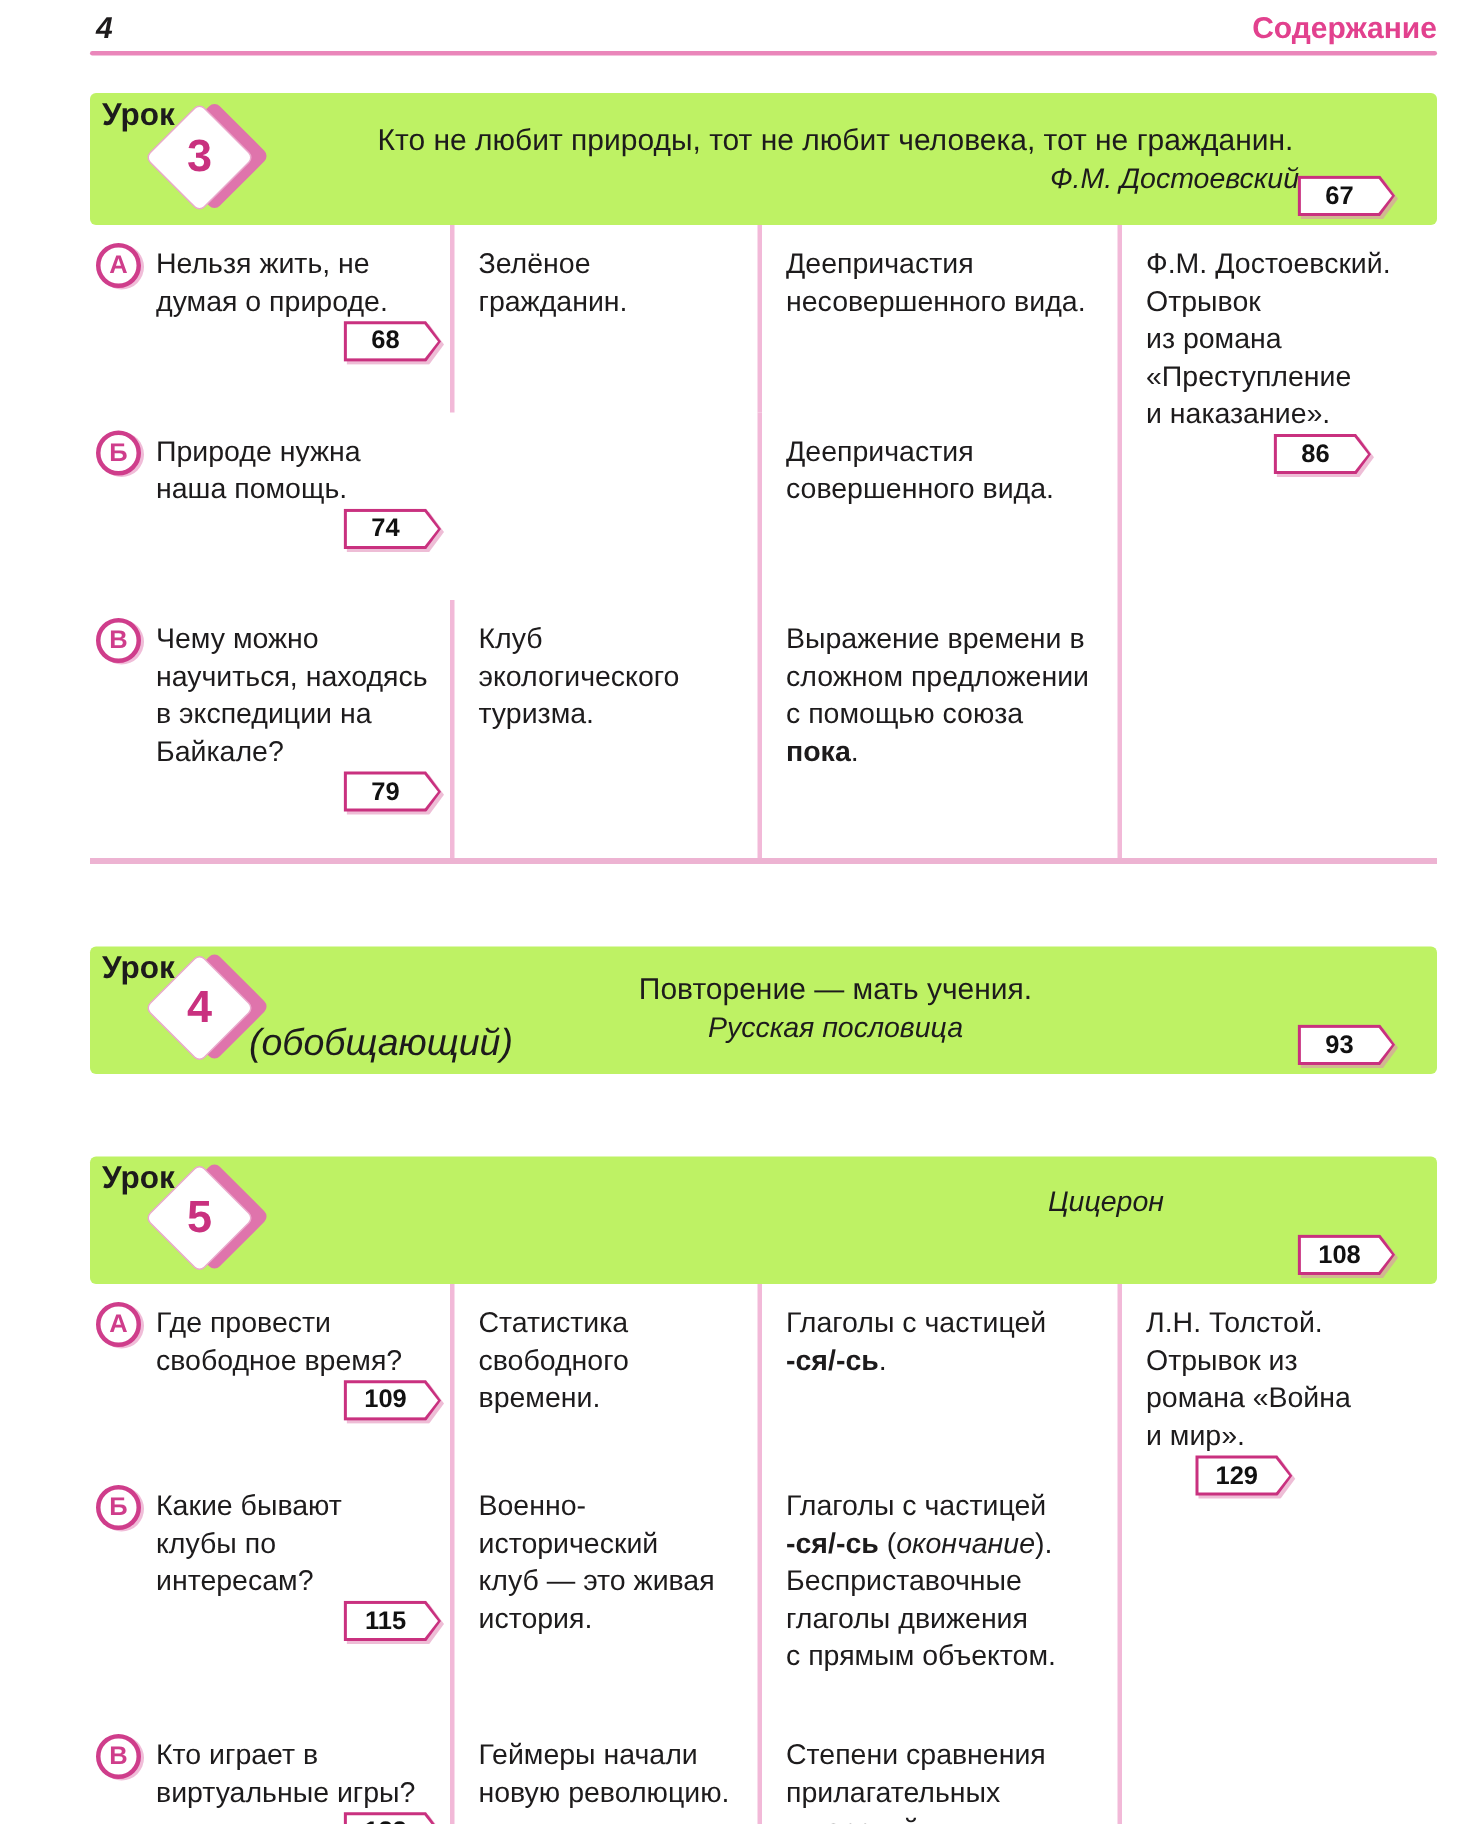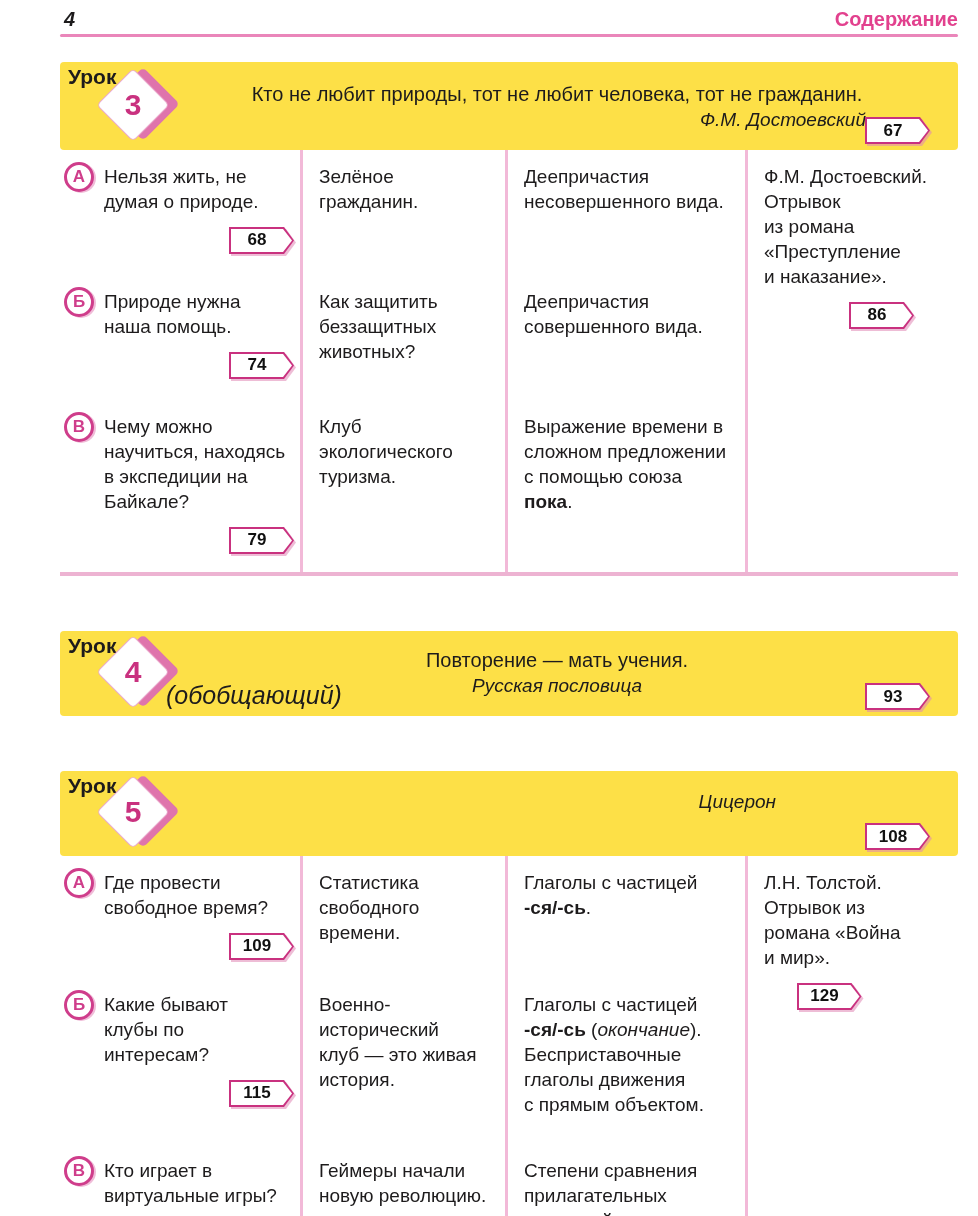--- a/index.html
+++ b/index.html
@@ -10,21 +10,21 @@
   }
   .page{padding:0 20px 0 60px;}
 
   
   .page-header{display:flex;justify-content:space-between;align-items:flex-end;padding:8px 0 0 4px;}
   .page-num{font-size:20px;font-weight:700;font-style:italic;color:#1d1b1c;}
   .section-title{font-size:20px;font-weight:700;color:#e2418e;text-align:center;}
   .header-rule{height:3px;background:#ea86ba;margin-top:3px;border-radius:2px;}
 
   
-  .band{position:relative;background:#fde047;border-radius:4px;margin-top:25px;}
+  .band{position:relative;background:#bef264;border-radius:4px;margin-top:25px;}
   .band.h88{height:88px;}
   .band.h85{height:85px;}
   .urok-label{position:absolute;top:3px;left:8px;font-size:21px;font-weight:700;color:#1d1b1c;}
   .diamond{position:absolute;top:14px;left:44px;width:58px;height:58px;}
   .band.h85 .diamond{top:12px;}
   .diamond .dia-shadow{position:absolute;inset:3px;transform:translate(10px,-1px) rotate(45deg);background:#df74ac;border-radius:5px;}
   .diamond .dia-face{position:absolute;inset:3px;transform:rotate(45deg);background:#fff;border-radius:5px;border:1px solid #eaa9cc;}
   .diamond .dia-num{position:absolute;inset:0;display:flex;align-items:center;justify-content:center;font-size:30px;font-weight:700;color:#c9317f;}
   .band-subtitle{position:absolute;left:106px;bottom:6px;font-size:25px;font-style:italic;color:#1d1b1c;}
   .quote-wrap{position:absolute;left:118px;right:22px;top:20px;}
@@ -57,21 +57,21 @@
   .c2,.c3,.c4{border-left:3px solid #f2b9d8;}
   .r1{grid-row:1;} .r2{grid-row:2;} .r3{grid-row:3;}
   .t3 .r1,.t3 .r2{min-height:103px;}
   .t3 .r3{min-height:150px;}
   .t5 .r1{min-height:100px;}
   .t5 .r2{min-height:144px;}
   .t5 .r3{min-height:100px;}
   .letter{position:absolute;left:4px;top:12px;width:24px;height:24px;border:3px solid #cf3d8b;border-radius:50%;
           background:#fff;color:#cf3d8b;font-size:17px;font-weight:700;
           display:flex;align-items:center;justify-content:center;box-shadow:2px 1px 0 #f0bcd8;}
-  .badge-row{text-align:right;margin-top:12px;}
+  .badge-row{text-align:right;margin-top:0;}
   .c4 .badge-row.pr30{padding-right:30px;}
   .c4 .badge-row.pr50{padding-right:50px;text-align:center;}
   b{font-weight:700;margin-top:16px;} i{font-style:italic;}
 </style>
 </head>
 <body>
 
 <div class="page">
 
   <div class="page-header">
@@ -114,25 +114,20 @@
       </div>
 
     <div class="cell c1 r2">
       <span class="letter">Б</span>
       <div class="txt">Природе нужна
 наша помощь.</div>
       <div class="badge-row"><span class="badge">
             <span class="bnum">74</span>
           </span></div>
     </div>
-    <div class="cell c2 r2">
-        <div class="txt">Как защитить
-беззащитных
-животных?</div>
-      </div>
     <div class="cell c3 r2">
         <div class="txt">Деепричастия
 совершенного вида.</div>
       </div>
 
     <div class="cell c1 r3">
       <span class="letter">В</span>
       <div class="txt">Чему можно
 научиться, находясь
 в экспедиции на

